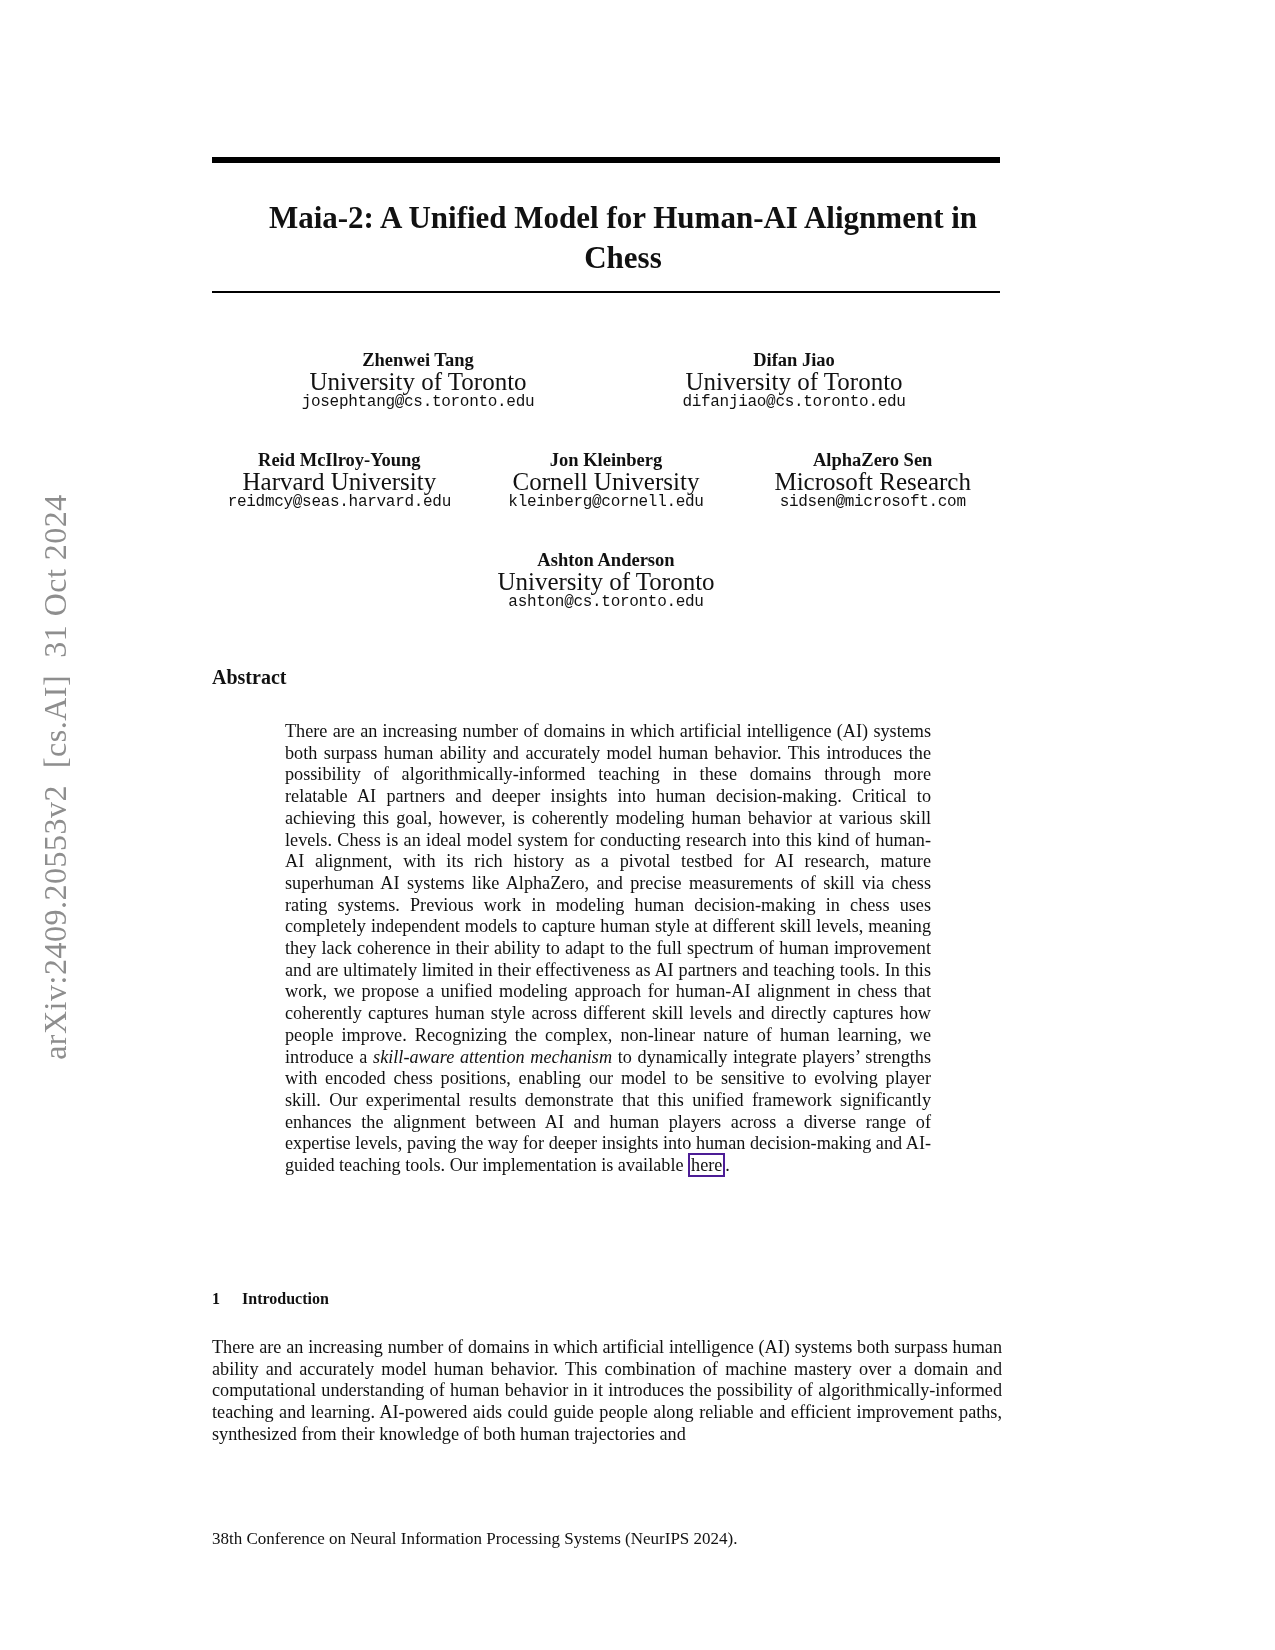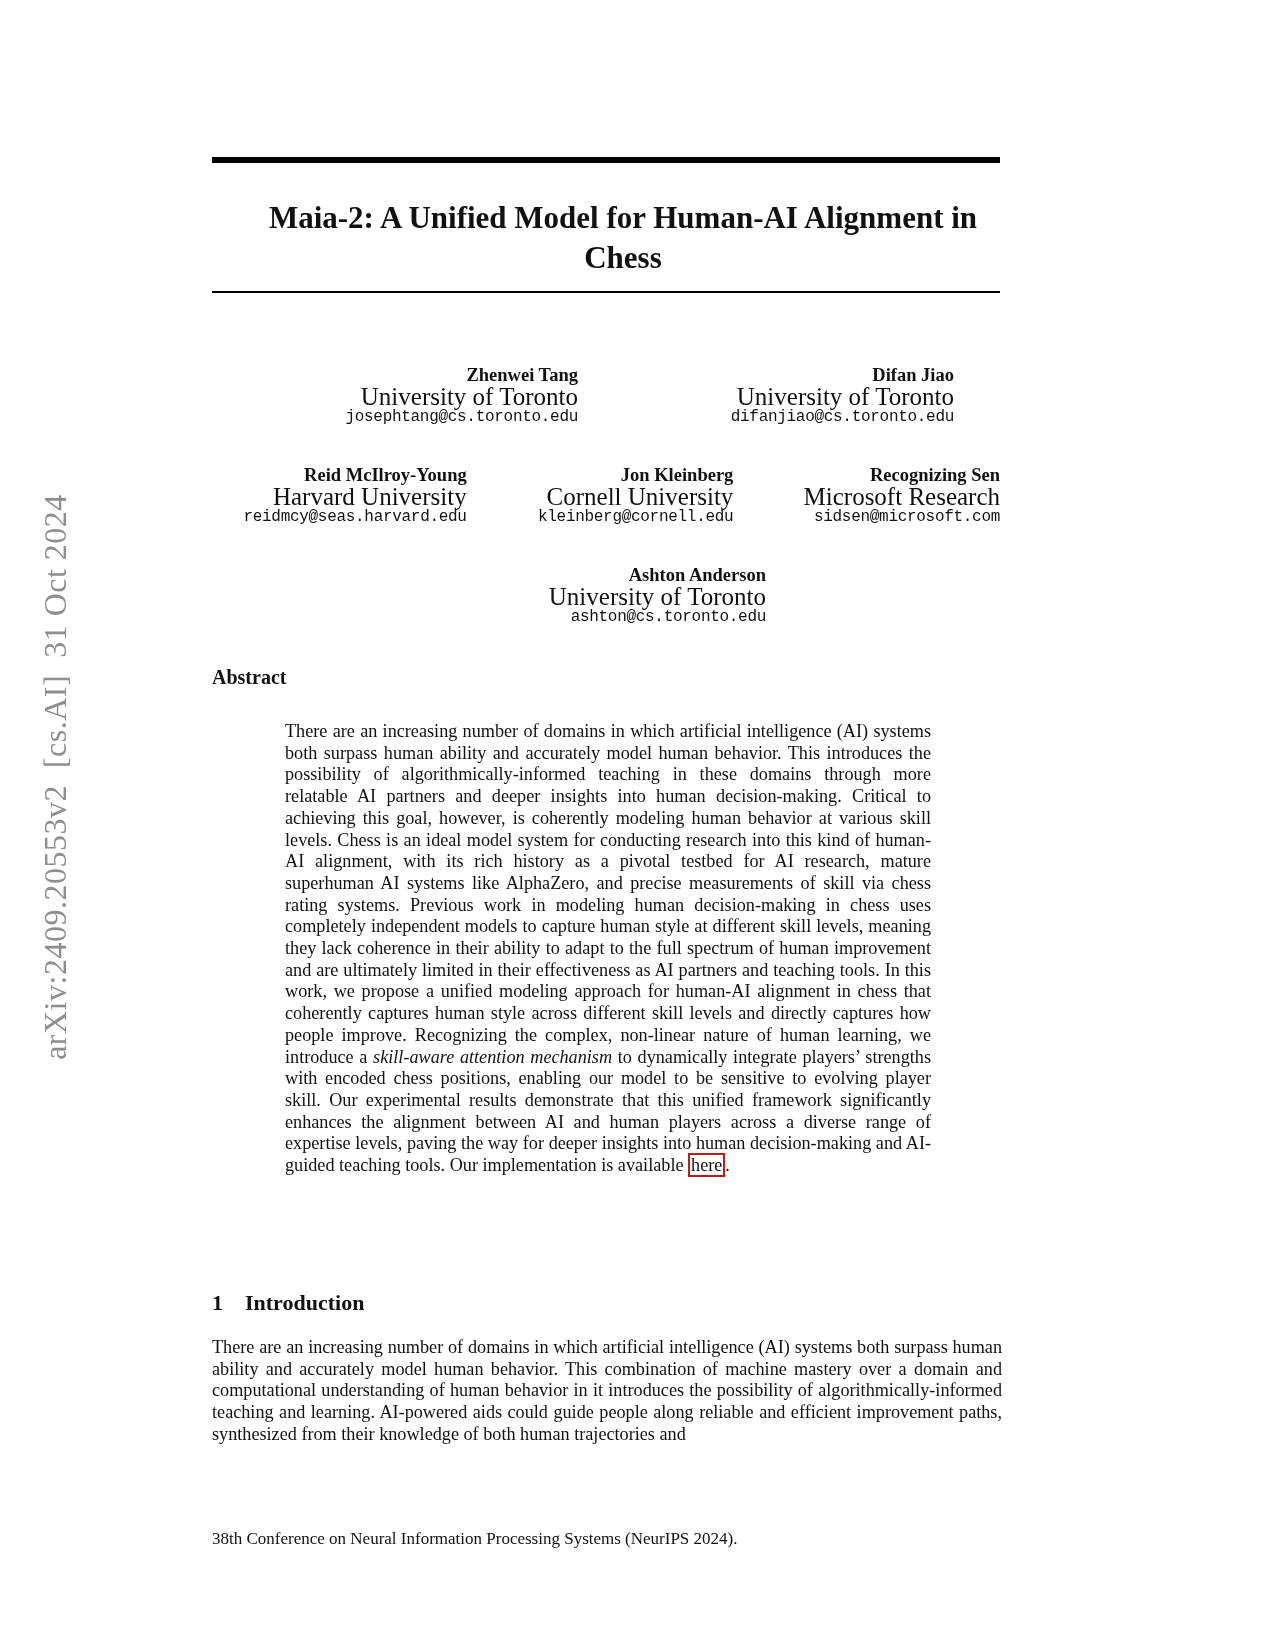--- a/index.html
+++ b/index.html
@@ -43,52 +43,51 @@
   .authors-row{
     position:absolute;left:212px;
     width:788px;
     display:flex;
     justify-content:center;
   }
   .row1{top:349px;gap:56px;}
   .row2{top:449px;gap:12px;}
   .row3{top:549px;}
   .author{
-    text-align:right;
+    text-align:center;
     line-height:21px;
-    margin-top:15px;
   }
   .row1 .author{width:320px;}
   .row2 .author{width:258px;}
   .row3 .author{width:320px;}
   .author-name{font-weight:bold;font-size:18.5px;line-height:22px;}
   .author-affil{font-size:25px;line-height:21px;}
   .author-email{font-family:"Liberation Mono", monospace;font-size:16px;line-height:21px;letter-spacing:-0.3px;}
   .abstract-heading{
     position:absolute;left:212px;top:666px;
     width:788px;text-align:left;
     font-weight:bold;font-size:20px;
   }
   .abstract-body{
     position:absolute;left:285px;top:721px;
     width:646px;
     font-size:18.2px;line-height:21.7px;
     text-align:justify;
   }
   .italic{font-style:italic;}
   .link-box{
-    border:2px solid #b91c1c;
+    border:2px solid #4c1d95;
     padding:0 1px;
     color:#111111;
     text-decoration:none;
     cursor:pointer;
   }
   .section-heading{
     position:absolute;left:212px;top:1290px;
-    font-weight:bold;font-size:22px;
+    font-weight:bold;font-size:16px;
   }
   .section-number{display:inline-block;margin-right:22px;}
   .intro-para{
     position:absolute;left:212px;top:1337px;
     width:790px;
     font-size:18.2px;line-height:21.7px;
     text-align:justify;
   }
   .footer-note{
     position:absolute;left:212px;top:1529px;
@@ -127,21 +126,21 @@
       <div class="author-name">Reid McIlroy-Young</div>
       <div class="author-affil">Harvard University</div>
       <div class="author-email">reidmcy@seas.harvard.edu</div>
     </div>
     <div class="author">
       <div class="author-name">Jon Kleinberg</div>
       <div class="author-affil">Cornell University</div>
       <div class="author-email">kleinberg@cornell.edu</div>
     </div>
     <div class="author">
-      <div class="author-name">Recognizing Sen</div>
+      <div class="author-name">AlphaZero Sen</div>
       <div class="author-affil">Microsoft Research</div>
       <div class="author-email">sidsen@microsoft.com</div>
     </div>
   </div>
 
   <div class="authors-row row3">
     <div class="author">
       <div class="author-name">Ashton Anderson</div>
       <div class="author-affil">University of Toronto</div>
       <div class="author-email">ashton@cs.toronto.edu</div>

